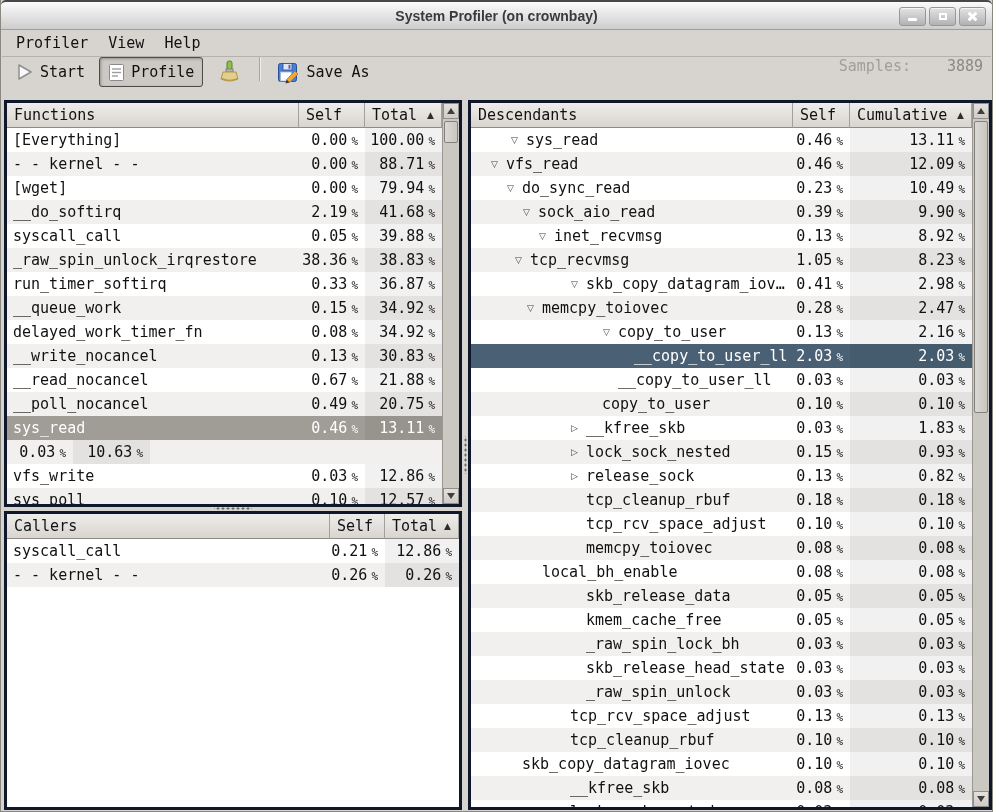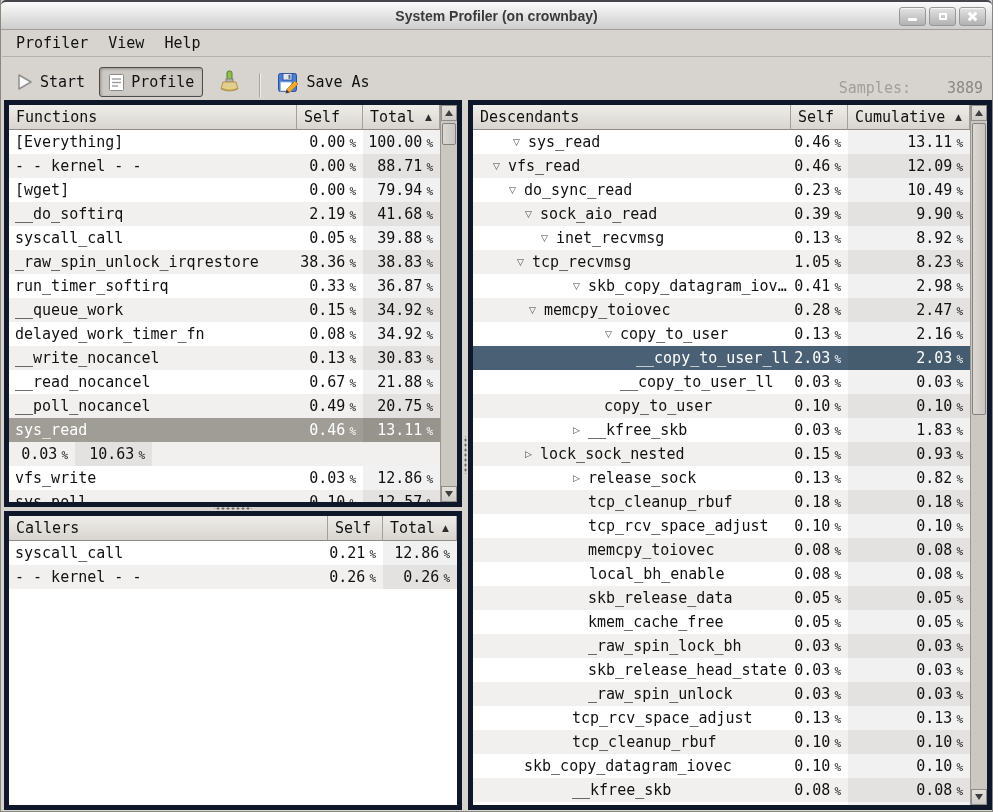--- a/index.html
+++ b/index.html
@@ -24,32 +24,32 @@
   .g-close::before,.g-close::after{content:"";position:absolute;left:0;top:4px;width:11px;height:3px;background:#fff;border-radius:1px;}
   .g-close::before{transform:rotate(45deg);}
   .g-close::after{transform:rotate(-45deg);}
 
   
   #menubar{position:absolute;left:1px;right:1px;top:30px;height:26px;display:flex;align-items:center;
     padding-left:4px;border-bottom:1px solid #b5b2ad;background:#d7d4cf;}
   .menu-item{padding:2px 10px;cursor:default;}
 
   
-  #toolbar{position:absolute;left:1px;right:1px;top:57px;height:40px;display:flex;align-items:flex-end;background:#d7d4cf;}
+  #toolbar{position:absolute;left:1px;right:1px;top:57px;height:40px;display:flex;align-items:flex-start;background:#d7d4cf;}
   .tbtn{display:flex;align-items:center;gap:6px;padding:3px 8px;height:30px;box-sizing:border-box;border-radius:3px;}
   #btn-start{margin-left:6px;}
   #btn-profile{border:1px solid #4c4c4c;background:#ccc9c4;box-shadow:inset 1px 1px 3px rgba(0,0,0,0.28);margin-left:6px;}
   #btn-brush{margin-left:6px;}
   .tb-sep{width:1px;height:24px;background:#a8a5a0;border-right:1px solid #f0eeea;margin:0 8px 0 10px;}
   #samples-box{margin-left:auto;display:flex;align-items:center;margin-right:8px;}
   #samples-label{color:#a19e98;}
   #samples-value{color:#8b8883;min-width:72px;text-align:right;}
 
   
-  .panel{position:absolute;background:#ffffff;border:5px solid #0f172a;box-sizing:border-box;overflow:hidden;}
+  .panel{position:absolute;background:#ffffff;border:3px solid #0f172a;box-sizing:border-box;overflow:hidden;}
   .thead{position:absolute;left:0;top:0;height:25px;display:flex;box-sizing:border-box;}
   .hcell{display:flex;align-items:center;box-sizing:border-box;padding:0 7px;white-space:nowrap;overflow:hidden;
     background:linear-gradient(#efede9,#d8d5d0);border-right:1px solid #a39f9a;border-bottom:1px solid #8f8c87;}
   .hname{flex:1;}
   .sort-arrow{margin-left:auto;font-family:"DejaVu Sans",sans-serif;font-size:9px;color:#2e2e2e;padding-left:6px;}
   .tbody{position:absolute;top:25px;bottom:0;left:0;overflow:hidden;background:#fff;}
   .trow{display:flex;height:24px;line-height:24px;white-space:nowrap;}
   .stripe{background:#f1f0ee;}
   .c-name{flex:1;overflow:hidden;padding-left:6px;box-sizing:border-box;}
   .c-self,.c-total{text-align:right;padding-right:7px;box-sizing:border-box;flex-shrink:0;}
@@ -379,21 +379,21 @@
           <div class="c-name" style="padding-left: 116px;"><span class="exp"></span><span>copy_to_user</span></div>
           <div class="c-self"><span class="v">0.10</span><span class="u">%</span></div>
           <div class="c-total"><span class="v">0.10</span><span class="u">%</span></div>
         </div>
         <div class="trow">
           <div class="c-name" style="padding-left: 100px;"><span class="exp">▷</span><span>__kfree_skb</span></div>
           <div class="c-self"><span class="v">0.03</span><span class="u">%</span></div>
           <div class="c-total"><span class="v">1.83</span><span class="u">%</span></div>
         </div>
         <div class="trow stripe">
-          <div class="c-name" style="padding-left: 52px;"><span class="exp">▷</span><span>lock_sock_nested</span></div>
+          <div class="c-name" style="padding-left: 100px;"><span class="exp">▷</span><span>lock_sock_nested</span></div>
           <div class="c-self"><span class="v">0.15</span><span class="u">%</span></div>
           <div class="c-total"><span class="v">0.93</span><span class="u">%</span></div>
         </div>
         <div class="trow">
           <div class="c-name" style="padding-left: 100px;"><span class="exp">▷</span><span>release_sock</span></div>
           <div class="c-self"><span class="v">0.13</span><span class="u">%</span></div>
           <div class="c-total"><span class="v">0.82</span><span class="u">%</span></div>
         </div>
         <div class="trow stripe">
           <div class="c-name" style="padding-left: 100px;"><span class="exp"></span><span>tcp_cleanup_rbuf</span></div>
@@ -404,21 +404,21 @@
           <div class="c-name" style="padding-left: 100px;"><span class="exp"></span><span>tcp_rcv_space_adjust</span></div>
           <div class="c-self"><span class="v">0.10</span><span class="u">%</span></div>
           <div class="c-total"><span class="v">0.10</span><span class="u">%</span></div>
         </div>
         <div class="trow stripe">
           <div class="c-name" style="padding-left: 100px;"><span class="exp"></span><span>memcpy_toiovec</span></div>
           <div class="c-self"><span class="v">0.08</span><span class="u">%</span></div>
           <div class="c-total"><span class="v">0.08</span><span class="u">%</span></div>
         </div>
         <div class="trow">
-          <div class="c-name" style="padding-left: 101px;"><span class="exp"></span><span>local_bh_enable</span></div>
+          <div class="c-name" style="padding-left: 56px;"><span class="exp"></span><span>local_bh_enable</span></div>
           <div class="c-self"><span class="v">0.08</span><span class="u">%</span></div>
           <div class="c-total"><span class="v">0.08</span><span class="u">%</span></div>
         </div>
         <div class="trow stripe">
           <div class="c-name" style="padding-left: 100px;"><span class="exp"></span><span>skb_release_data</span></div>
           <div class="c-self"><span class="v">0.05</span><span class="u">%</span></div>
           <div class="c-total"><span class="v">0.05</span><span class="u">%</span></div>
         </div>
         <div class="trow">
           <div class="c-name" style="padding-left: 100px;"><span class="exp"></span><span>kmem_cache_free</span></div>

